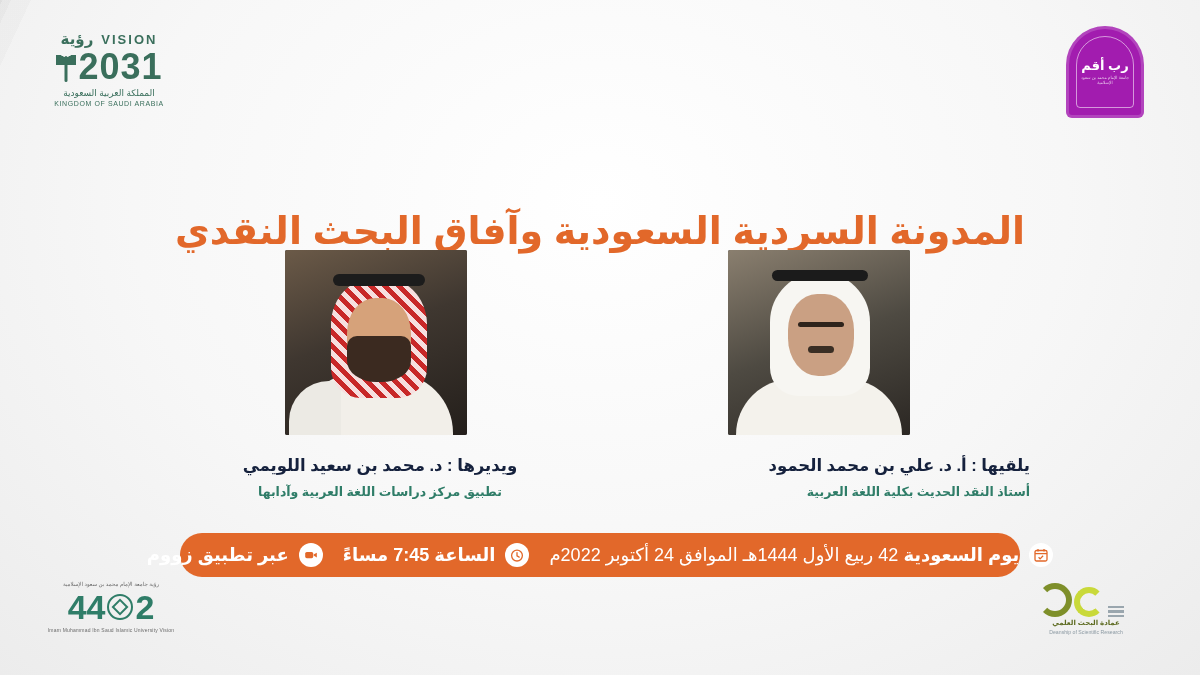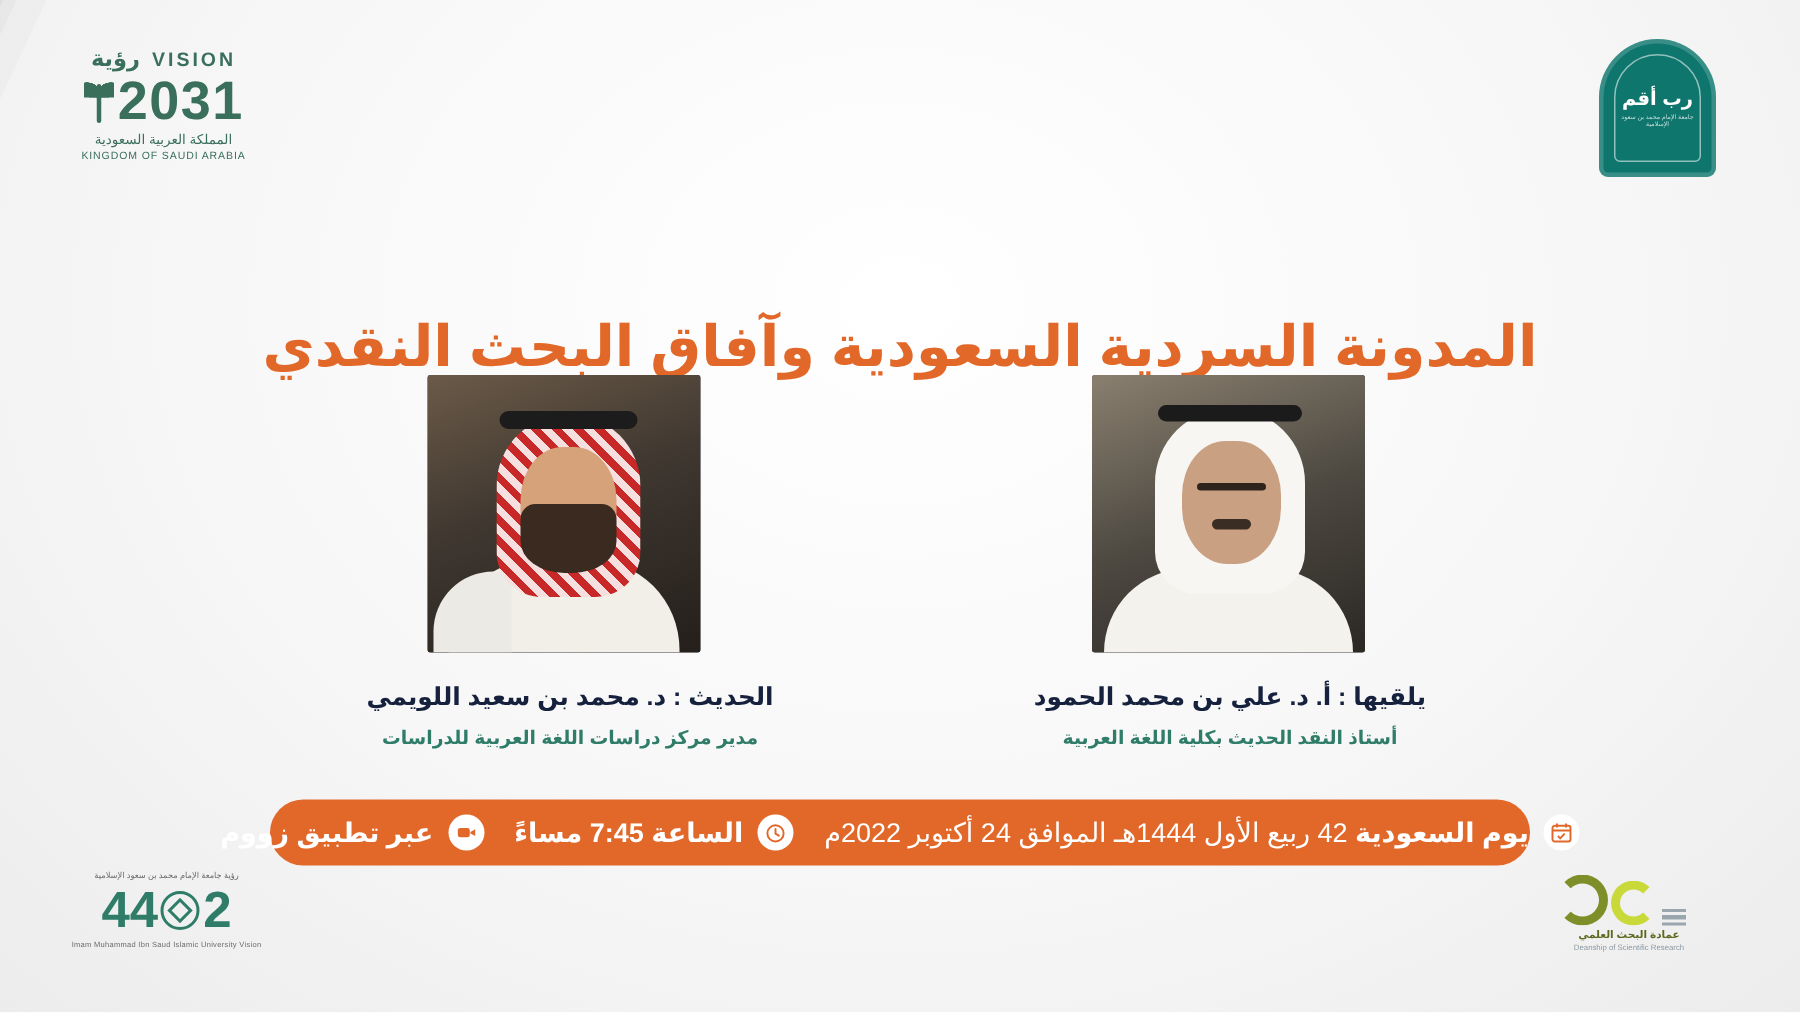--- a/index.html
+++ b/index.html
@@ -26,21 +26,21 @@
   }
   .bg-soft {
     position: absolute; inset: 0;
     background: radial-gradient(ellipse at 50% 30%, #ffffff 0%, #f7f7f7 55%, #ececec 100%);
     pointer-events: none;
   }
   
   .emblem {
     position: absolute; top: 26px; right: 56px;
     width: 78px; height: 92px;
-    background: #0f766e;
+    background: #a21caf;
     border-radius: 39px 39px 6px 6px;
     display: flex; align-items: center; justify-content: center;
     box-shadow: inset 0 0 0 3px rgba(255,255,255,0.18);
   }
   .emblem-inner {
     width: 58px; height: 72px;
     border-radius: 29px 29px 4px 4px;
     border: 1.5px solid rgba(255,255,255,0.55);
     display: flex; flex-direction: column; align-items: center; justify-content: center;
     gap: 3px;
@@ -171,21 +171,21 @@
   .l-igal { left: 48px; top: 24px; width: 92px; height: 12px; background: #1c1c1c; border-radius: 8px; }
   
   .r-thobe { left: 8px; bottom: 0; width: 166px; height: 56px; background: #f4f2ec; border-radius: 70px 70px 0 0; }
   .r-ghutra { left: 42px; top: 22px; width: 100px; height: 124px; background: #f7f6f2; border-radius: 50px 50px 28px 28px; }
   .r-face { left: 60px; top: 44px; width: 66px; height: 82px; background: #caa083; border-radius: 44% 44% 46% 46%; }
   .r-brow { left: 70px; top: 72px; width: 46px; height: 5px; background: #2e241c; border-radius: 3px; }
   .r-must { left: 80px; top: 96px; width: 26px; height: 7px; background: #3a2e24; border-radius: 4px; }
   .r-igal { left: 44px; top: 20px; width: 96px; height: 11px; background: #1b1b1b; border-radius: 8px; }
   
   .cap { position: absolute; text-align: center; width: 420px; }
-  .cap.right { left: 610px; top: 452px; }
+  .cap.right { left: 610px; top: 452px; text-align: right; }
   .cap.left  { left: 170px; top: 452px; }
   .cap-name { color: #15213d; font-size: 16.5px; font-weight: bold; line-height: 1.6; }
   .cap-role { color: #2f7d68; font-size: 12.5px; font-weight: bold; margin-top: 6px; }
   
   .infobar {
     position: absolute; left: 180px; right: 180px; top: 533px; height: 44px;
     background: #e2682a; border-radius: 22px;
     display: flex; align-items: center; justify-content: center; gap: 10px;
     color: #ffffff; padding: 0 16px;
   }
@@ -248,22 +248,22 @@
     <div class="l-beard" style="position:absolute;"></div>
     <div class="l-igal" style="position:absolute;"></div>
   </div>
 
   <div class="cap right">
     <div class="cap-name">يلقيها : أ. د. علي بن محمد الحمود</div>
     <div class="cap-role">أستاذ النقد الحديث بكلية اللغة العربية</div>
   </div>
 
   <div class="cap left">
-    <div class="cap-name">الحديث : د. محمد بن سعيد اللويمي</div>
-    <div class="cap-role">مدير مركز دراسات اللغة العربية للدراسات</div>
+    <div class="cap-name">ويديرها : د. محمد بن سعيد اللويمي</div>
+    <div class="cap-role">تطبيق مركز دراسات اللغة العربية وآدابها</div>
   </div>
 
   <div class="infobar">
     <span class="ic">
       <svg width="14" height="14" viewBox="0 0 14 14" aria-hidden="true">
         <rect x="1" y="2.5" width="12" height="10.5" rx="1.5" fill="none" stroke="#e2682a" stroke-width="1.3"></rect>
         <line x1="1" y1="5.6" x2="13" y2="5.6" stroke="#e2682a" stroke-width="1.3"></line>
         <line x1="4" y1="1" x2="4" y2="3.6" stroke="#e2682a" stroke-width="1.3"></line>
         <line x1="10" y1="1" x2="10" y2="3.6" stroke="#e2682a" stroke-width="1.3"></line>
         <path d="M4.6 9.3l1.5 1.6 3-3.2" fill="none" stroke="#e2682a" stroke-width="1.3"></path>

